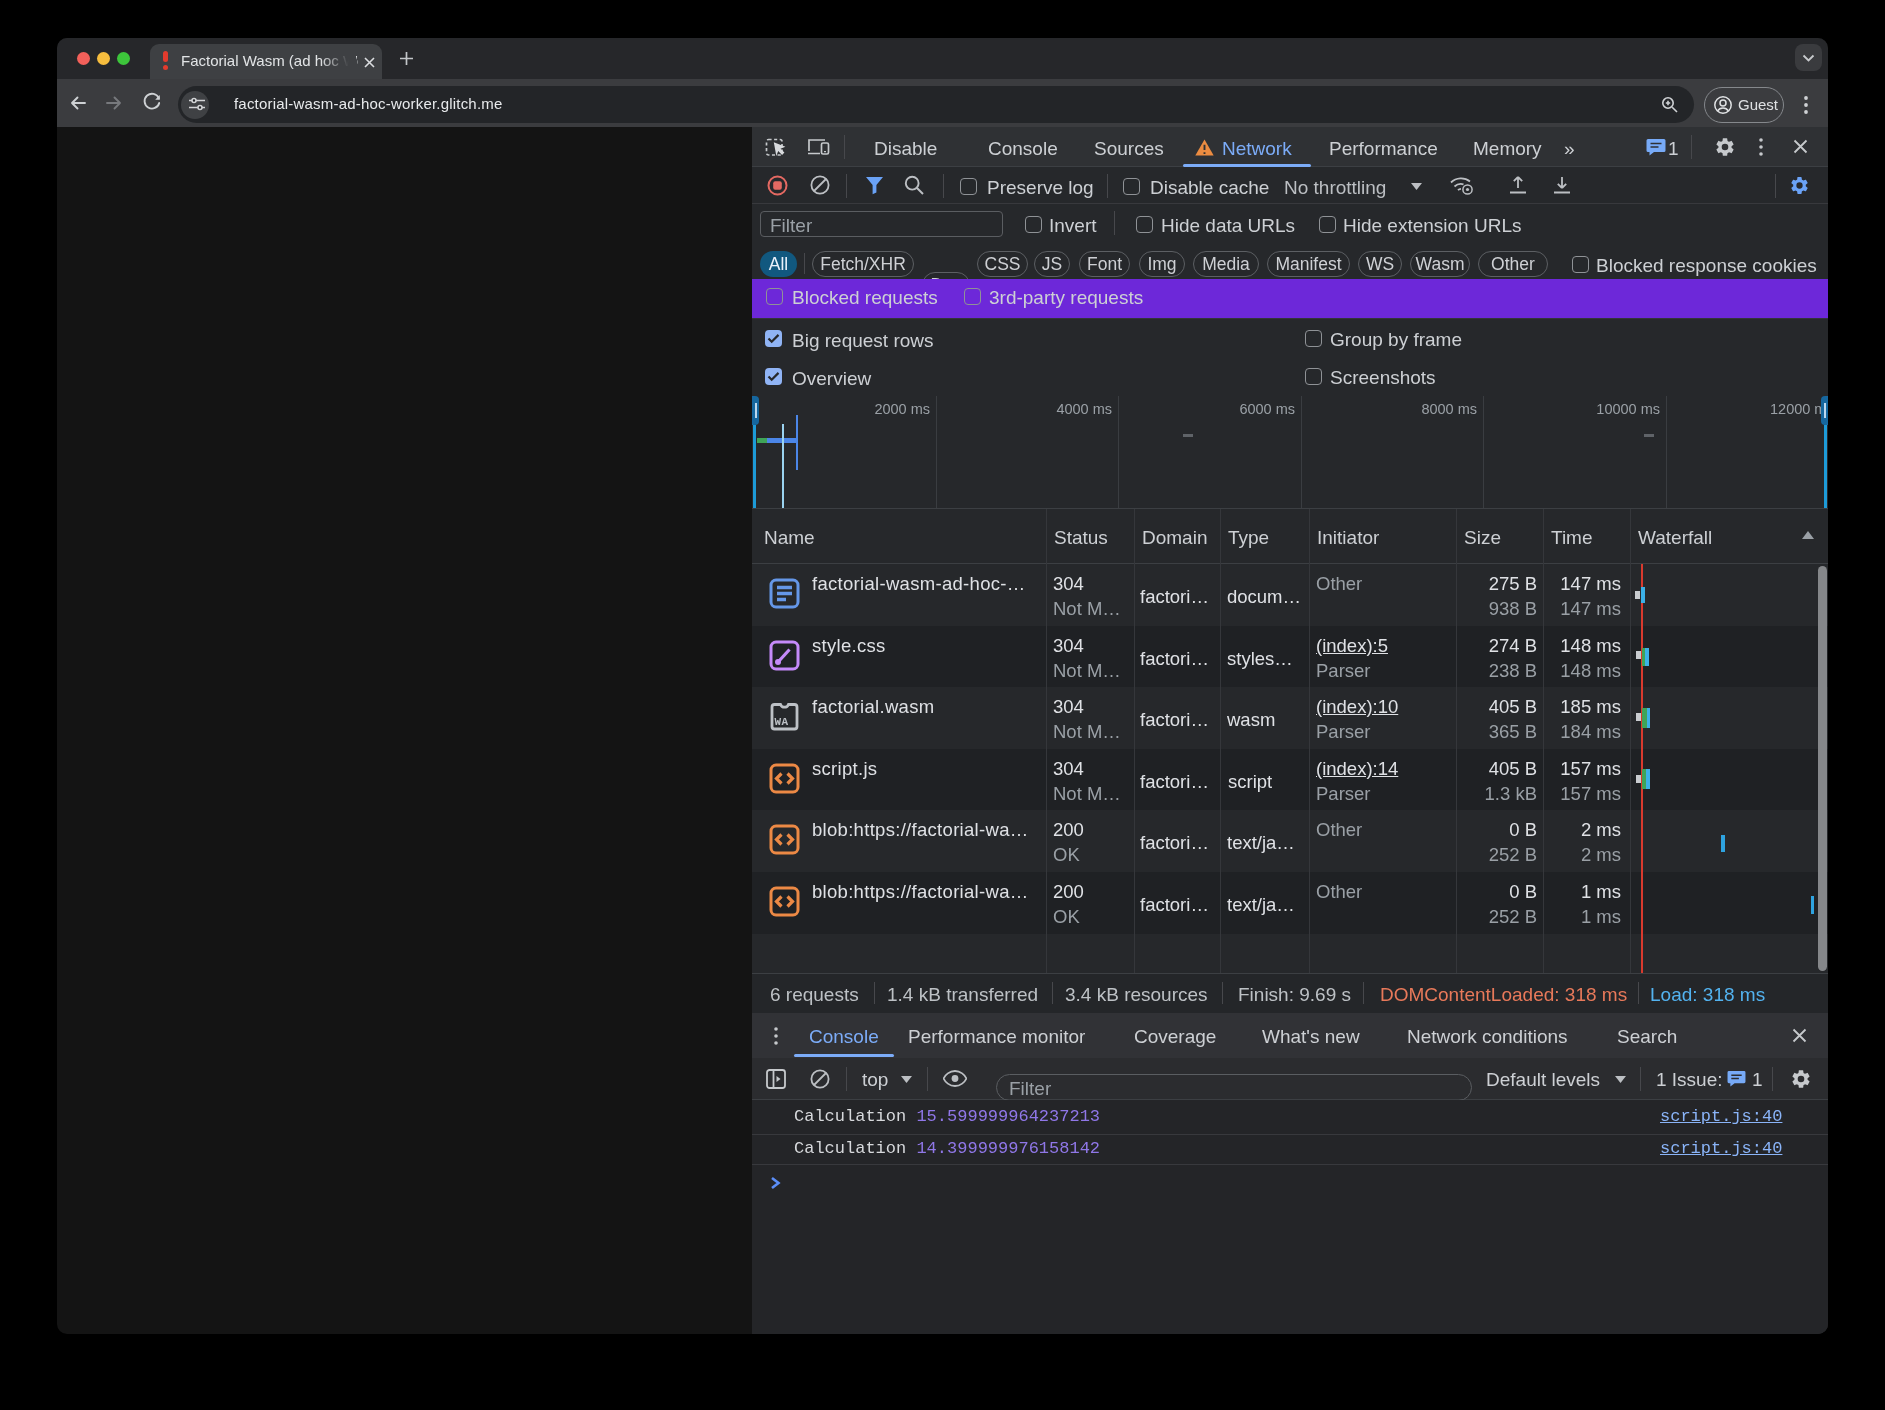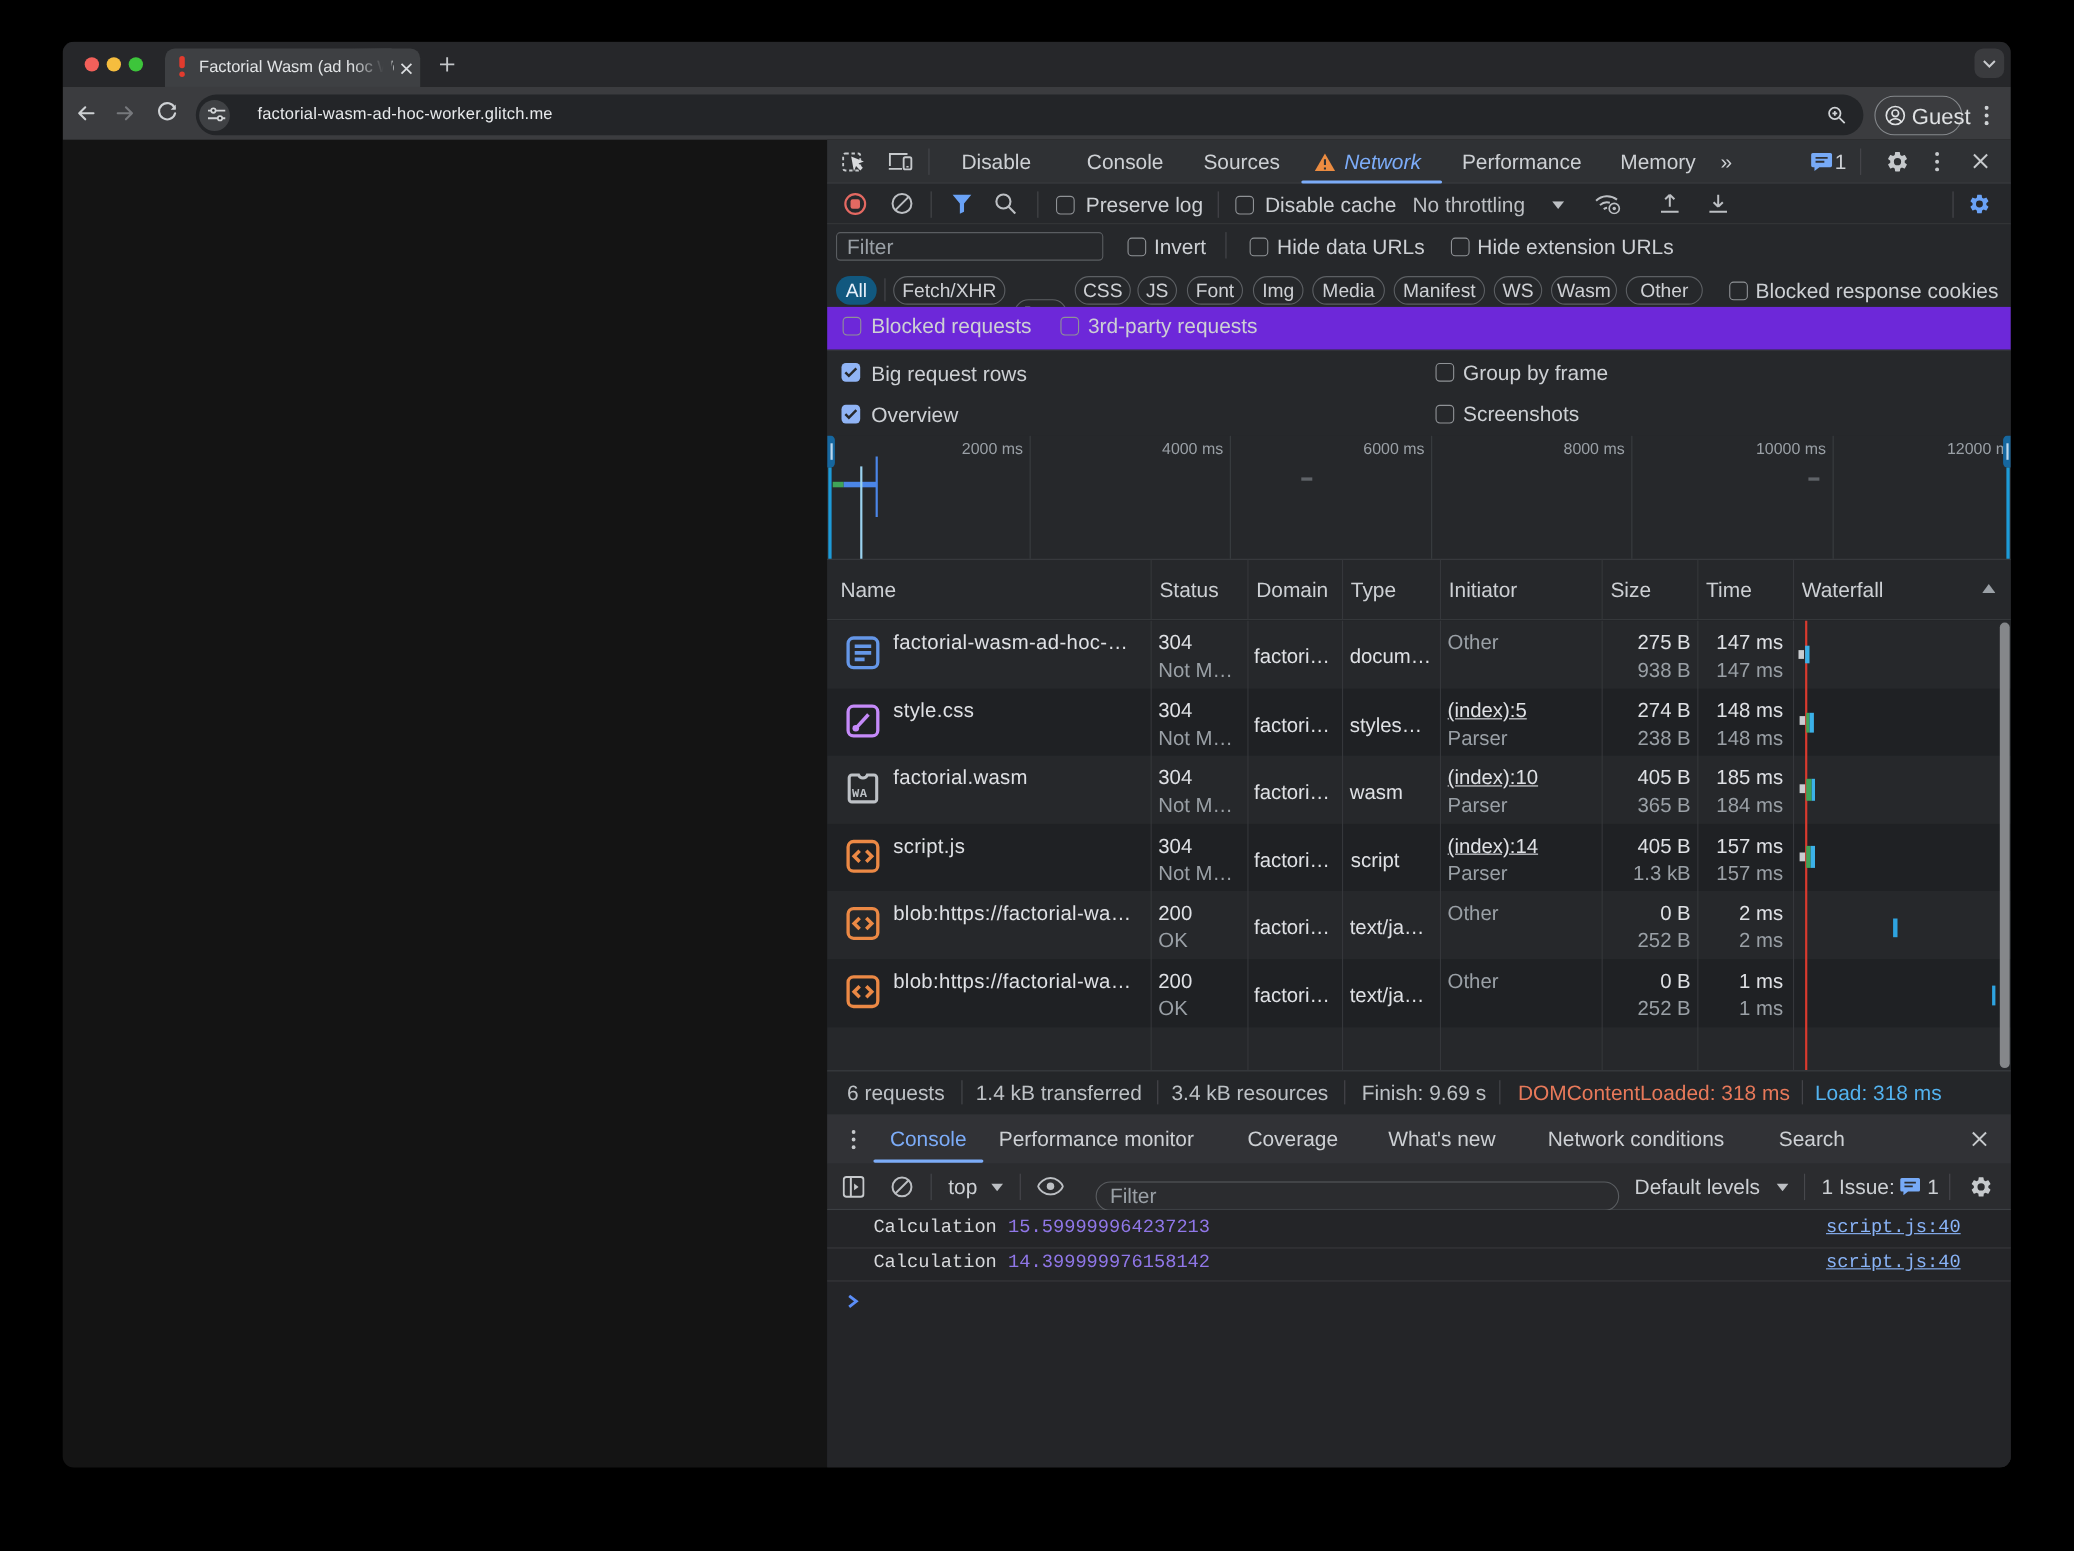--- a/index.html
+++ b/index.html
@@ -84,21 +84,21 @@
         </svg>
     </div>
     <div class="ab" style="left:1647px;top:8px;width:80px;height:36px;border-radius:19px;border:1px solid #85888c;box-sizing:border-box;"></div>
     <svg class="ab" style="left:1656px;top:16px;" width="20" height="20" viewBox="0 0 20 20">
         <g stroke="#dfe1e3" stroke-width="1.5" fill="none">
           <circle cx="10" cy="10" r="8.2"></circle>
           <circle cx="10" cy="8" r="3"></circle>
           <path d="M4.5 16a6.5 6.5 0 0 1 11 0"></path>
         </g>
       </svg>
-    <div class="ab" style="left:1681px;top:17px;font-size:20px;color:#dfe1e3;">Guest</div>
+    <div class="ab" style="left:1681px;top:17px;font-size:15px;color:#dfe1e3;">Guest</div>
     <svg class="ab" style="left:1747px;top:17px;" width="4" height="18" viewBox="0 0 4 18">
         <g fill="#cfd2d5">
           <circle cx="2" cy="2" r="1.9"></circle>
           <circle cx="2" cy="9" r="1.9"></circle>
           <circle cx="2" cy="16" r="1.9"></circle>
         </g>
       </svg>
   </div>
 
 
@@ -118,21 +118,21 @@
         </svg>
       <div class="ab" style="left:92px;top:7px;height:26px;"></div>
       <div class="sep ab" style="left:92px;top:8px;height:24px;"></div>
       <div class="ab lbl" style="left:122px;top:11px;">Disable</div>
       <div class="ab lbl" style="left:236px;top:11px;">Console</div>
       <div class="ab lbl" style="left:342px;top:11px;">Sources</div>
       <svg class="ab" style="left:443px;top:12px;" width="19" height="17" viewBox="0 0 19 17">
           <path d="M9.5 0.5L18.7 16.5H0.3z" fill="#ec8c41"></path>
           <path d="M9.5 5.8v5.2M9.5 13.2v1.8" stroke="#2f3134" stroke-width="1.9"></path>
         </svg>
-      <div class="ab lbl" style="left:470px;top:11px;color:#7cacf8;font-style:italic;">Network</div>
+      <div class="ab lbl" style="left:470px;top:11px;color:#7cacf8;">Network</div>
       <div class="ab" style="left:431px;top:37px;width:128px;height:3px;background:#7cacf8;border-radius:2px;"></div>
       <div class="ab lbl" style="left:577px;top:11px;">Performance</div>
       <div class="ab lbl" style="left:721px;top:11px;">Memory</div>
       <div class="ab lbl" style="left:812px;top:11px;letter-spacing:1px;">»</div>
       <svg class="ab" style="left:894px;top:11px;" width="20" height="18" viewBox="0 0 20 18">
           <path d="M2 1h16a1.5 1.5 0 0 1 1.5 1.5v10a1.5 1.5 0 0 1-1.5 1.5H8l-4.5 3.5V14H2A1.5 1.5 0 0 1 .5 12.5v-10A1.5 1.5 0 0 1 2 1z" fill="#77aaf7"></path>
           <path d="M4.5 5.5h11M4.5 9h8" stroke="#2f3134" stroke-width="1.7"></path>
         </svg>
       <div class="ab lbl" style="left:916px;top:11px;">1</div>
       <div class="sep ab" style="left:939px;top:8px;height:24px;"></div>

